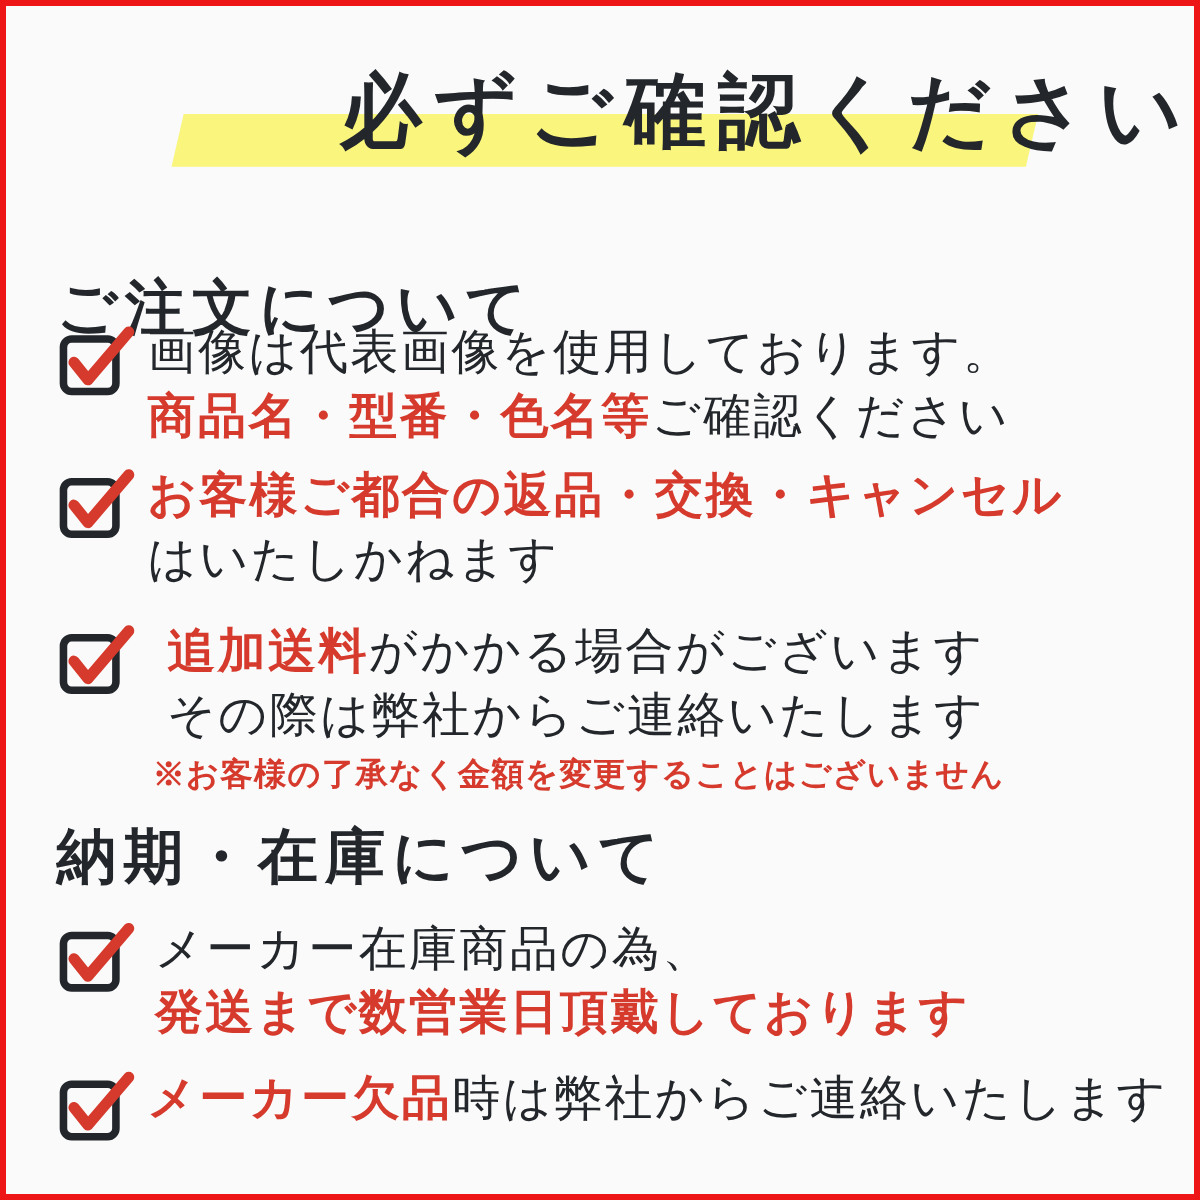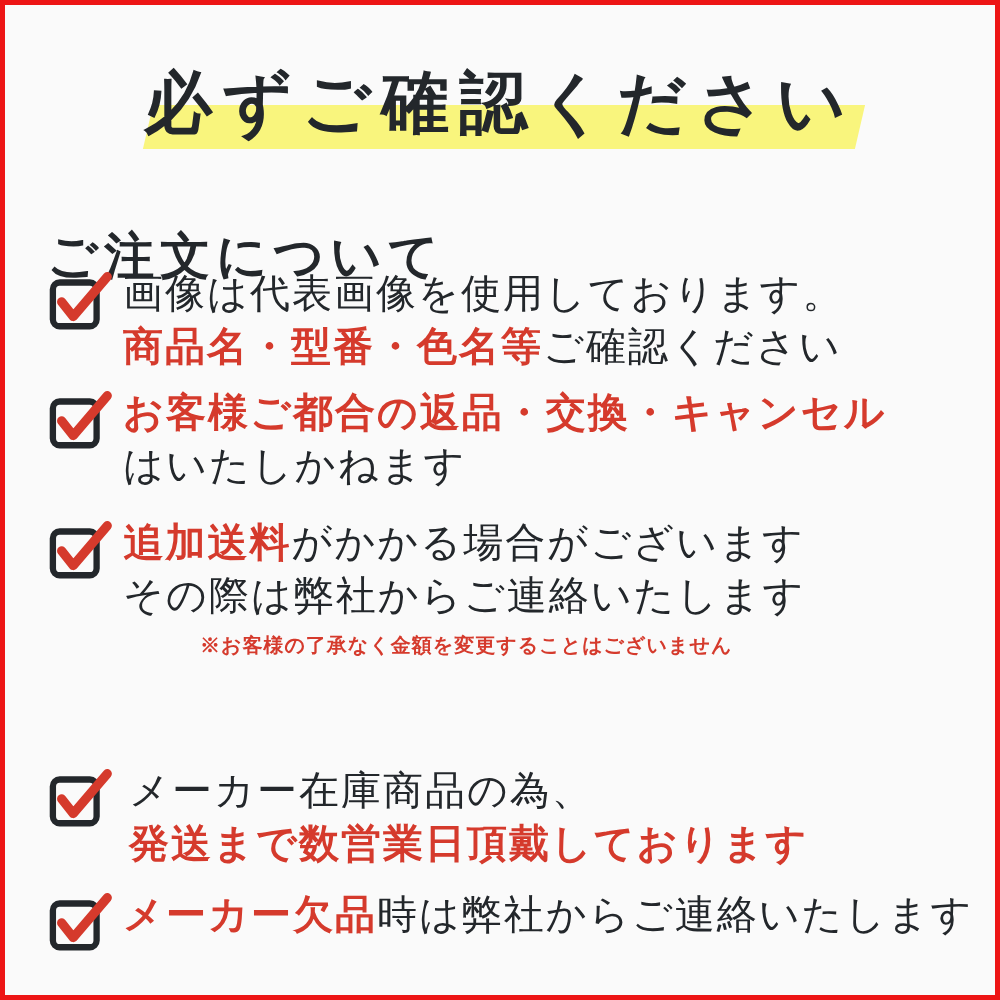--- a/index.html
+++ b/index.html
@@ -19,23 +19,23 @@
     position: relative;
     width: 1000px;
     height: 1000px;
     border: 5px solid var(--border-red);
     background: var(--background);
     overflow: hidden;
   }
   
   .title-wrap {
     position: absolute;
-    top: 48px; left: 0; right: 0;
+    top: 38px; left: 0; right: 0;
     height: 110px;
-    text-align: center;
+    text-align: right;
   }
   .title-highlight {
     position: absolute;
     top: 52px; left: 143px;
     width: 712px; height: 44px;
     background: var(--highlight-yellow);
     transform: skewX(-13deg);
     z-index: 0;
   }
   .title {
@@ -82,21 +82,21 @@
   .line {
     font-size: 40px;
     line-height: 53px;
     letter-spacing: 2px;
     color: var(--text-dark);
     white-space: nowrap;
   }
   .seg-normal { color: var(--text-dark); font-weight: 500; }
   .seg-red    { color: var(--accent-red); font-weight: 700; font-family: Liberation Serif, serif; }
   .line-note {
-    font-size: 20px;
+    font-size: 27px;
     line-height: 46px;
     letter-spacing: 1px;
     padding-left: 4px;
   }
   .line-note .seg-red { font-weight: 700; }
 </style>
 </head>
 <body>
 
 <div class="frame">
@@ -135,20 +135,21 @@
       <rect x="4" y="13" width="45" height="45" rx="7" fill="none" stroke="var(--text-dark)" stroke-width="6.5"></rect>
       <path d="M13 33 L25 48 L60 7" fill="none" stroke="var(--accent-red)" stroke-width="9.5" stroke-linecap="round" stroke-linejoin="round"></path>
     </svg>
     <div class="lines">
       <div class="line"><span class="seg-red">追加送料</span><span class="seg-normal">がかかる場合がございます</span></div>
       <div class="line"><span class="seg-normal">その際は弊社からご連絡いたします</span></div>
       <div class="line line-note"><span class="seg-red">※お客様の了承なく金額を変更することはございません</span></div>
     </div>
   </div>
 
+  <h2 class="heading" id="heading-stock">納期・在庫について</h2>
 
   <div class="item" id="item-4">
     <svg class="checkbox" viewBox="0 0 70 62">
       <rect x="4" y="13" width="45" height="45" rx="7" fill="none" stroke="var(--text-dark)" stroke-width="6.5"></rect>
       <path d="M13 33 L25 48 L60 7" fill="none" stroke="var(--accent-red)" stroke-width="9.5" stroke-linecap="round" stroke-linejoin="round"></path>
     </svg>
     <div class="lines">
       <div class="line"><span class="seg-normal">メーカー在庫商品の為、</span></div>
       <div class="line"><span class="seg-red">発送まで数営業日頂戴しております</span></div>
     </div>

